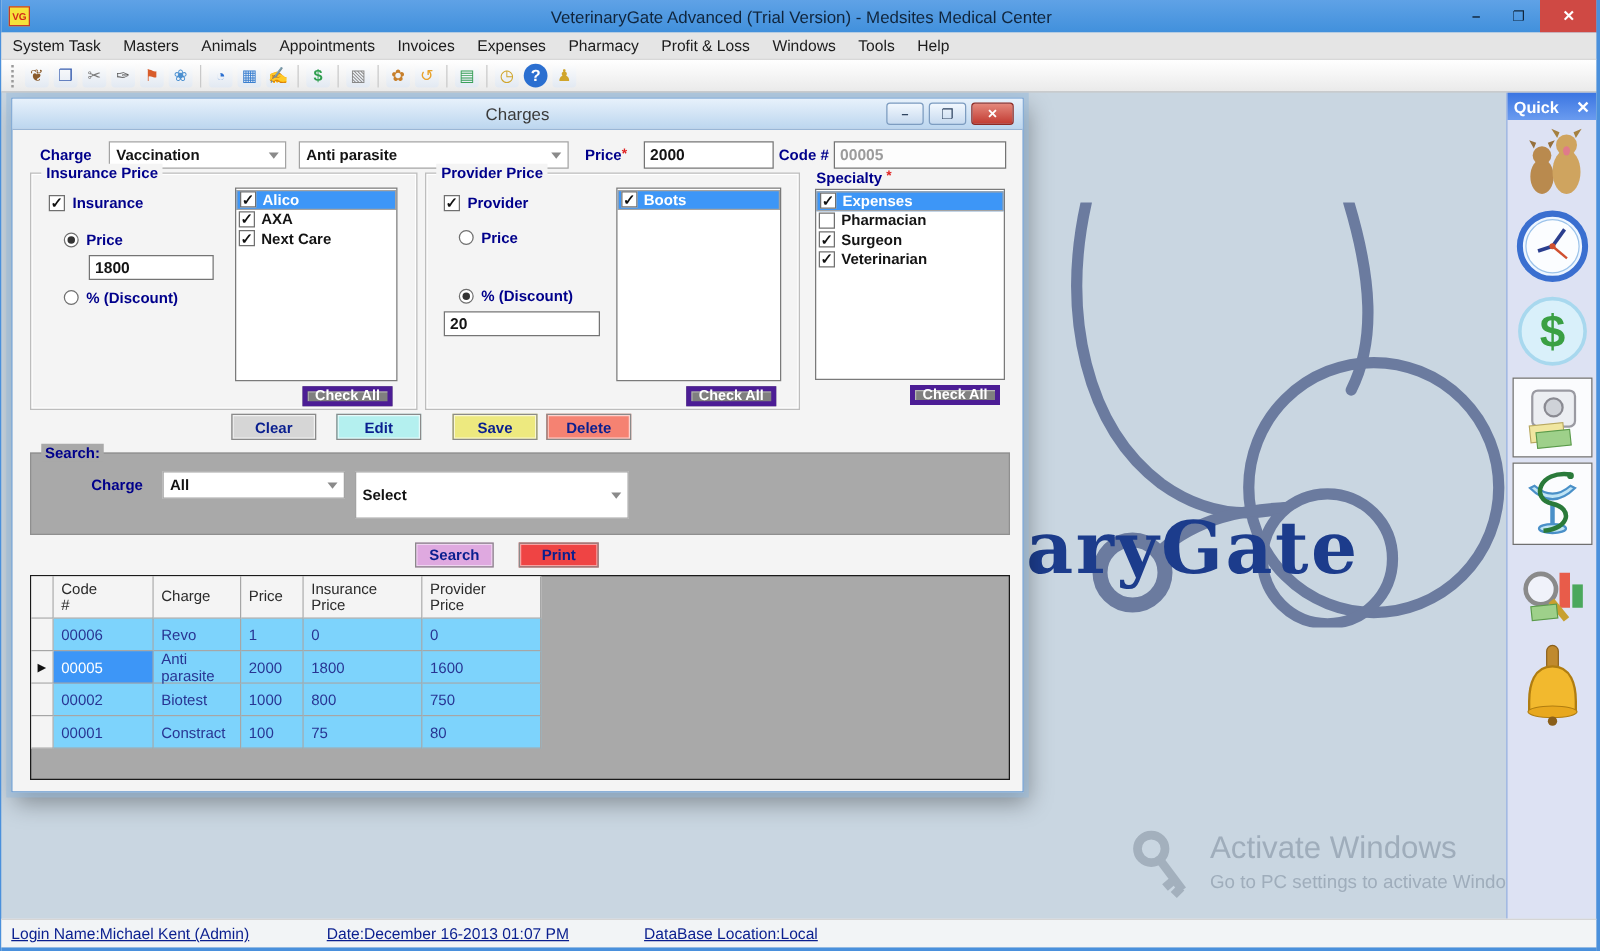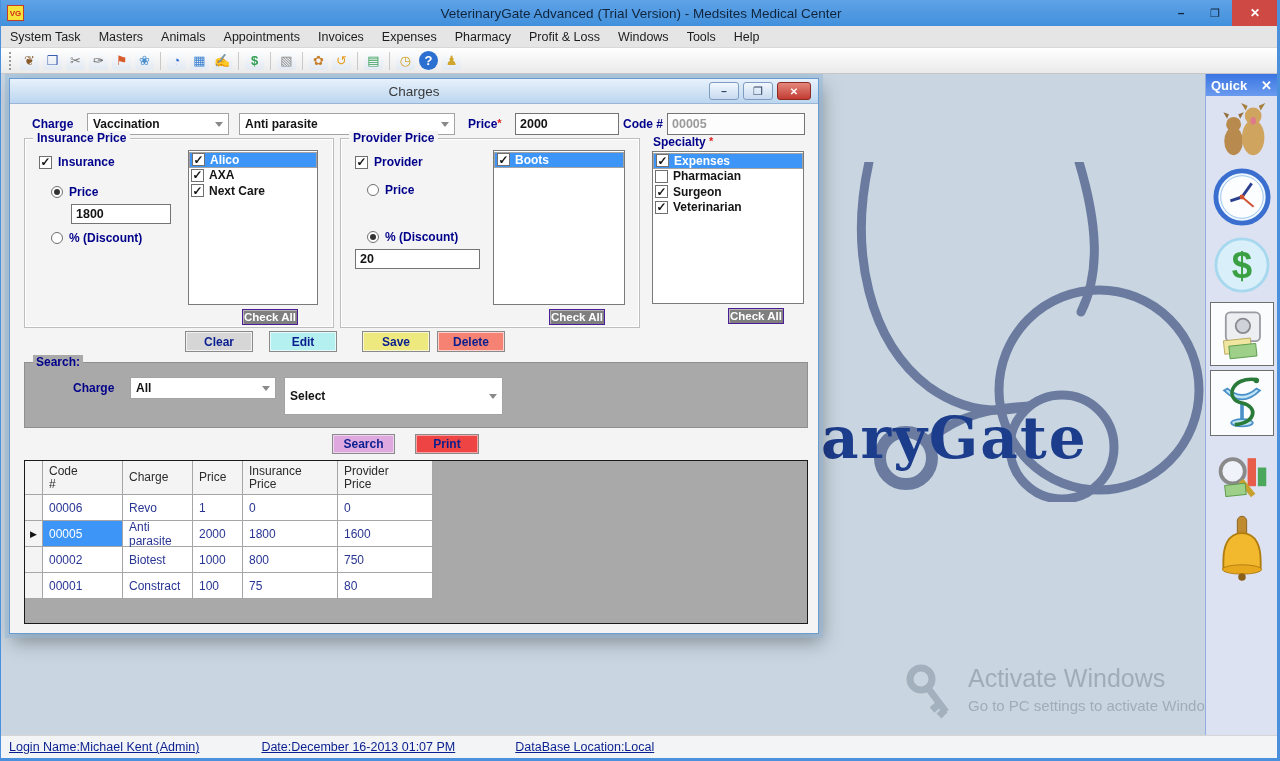--- a/index.html
+++ b/index.html
@@ -87,38 +87,38 @@
   .cb.on::after { content:"✓"; font-size:12px; font-weight:bold; color:#111; line-height:10px; }
   .rb { width:12px; height:12px; background:#fff; border:1px solid #707070; border-radius:50%;
         display:inline-flex; align-items:center; justify-content:center; flex:0 0 12px; }
   .rb.on::after { content:""; width:6px; height:6px; border-radius:50%; background:#333; }
   .opt { position:absolute; display:flex; align-items:center; gap:6px; }
 
   .listbox { position:absolute; background:#fff; border:1px solid #7a7a7a; overflow:hidden; padding-top:1px; }
   .li-row { height:15.5px; display:flex; align-items:center; gap:5px; padding-left:2px;
             font-size:12px; font-weight:bold; color:#141414; }
   .li-row.sel { background:#3d96f7; color:#fff; }
-  .checkall { position:absolute; width:56px; height:16px; background:#7f7f7f; border:1px solid #4c1d95;
+  .checkall { position:absolute; width:72px; height:16px; background:#7f7f7f; border:4px solid #4c1d95;
               box-shadow:inset 1px 1px 0 #b5b5b5; color:#fff; font-size:11.5px; font-weight:bold;
               display:flex; align-items:center; justify-content:center; }
 
   .abtn { position:absolute; width:68px; height:21px; border:1px solid #8a8a8a; box-shadow:inset 0 0 0 1px rgba(255,255,255,.65);
           display:flex; align-items:center; justify-content:center; font-size:12px; font-weight:bold; color:#0a1f8f; }
 
   .search-panel { position:absolute; left:14px; top:258px; width:784px; height:66px; background:#a9a9a9;
                   border:1px solid #8f8f8f; }
   .search-cap { position:absolute; top:-8px; left:8px; background:#a9a9a9; padding:0 3px; }
   .sbtn { position:absolute; height:20px; border:1px solid #8a8a8a; box-shadow:inset 0 0 0 1px rgba(255,255,255,.5);
           display:flex; align-items:center; justify-content:center; font-size:12px; font-weight:bold; color:#0a1f8f; }
 
   .grid-panel { position:absolute; left:14px; top:356px; width:784px; height:164px; background:#a9a9a9;
                 border:1px solid #1a1a1a; }
   .grid { position:absolute; left:0; top:0; width:408px; }
   .g-row { display:flex; }
-  .g-cell { background:#ffffff; border-right:1px solid #a6a6a6; border-bottom:1px solid #a6a6a6;
+  .g-cell { background:#7dd3fc; border-right:1px solid #a6a6a6; border-bottom:1px solid #a6a6a6;
             font-size:12px; color:#283593; display:flex; align-items:center; padding-left:6px; height:26px; }
   .g-head .g-cell { background:#f4f4f4; color:#2b2b2b; height:34px; flex-direction:column;
                     align-items:flex-start; justify-content:center; line-height:13px; }
   .g-sel { width:18px; background:#f4f4f4; justify-content:center; padding-left:0; color:#111; }
   .c1 { width:80px; } .c2 { width:70px; } .c3 { width:50px; } .c4 { width:95px; } .c5 { width:95px; }
   .g-cell.cur { background:#3d96f7; color:#fff; }
   .row-arrow::after { content:"▶"; font-size:9px; }
 </style>
 </head>
 <body>

